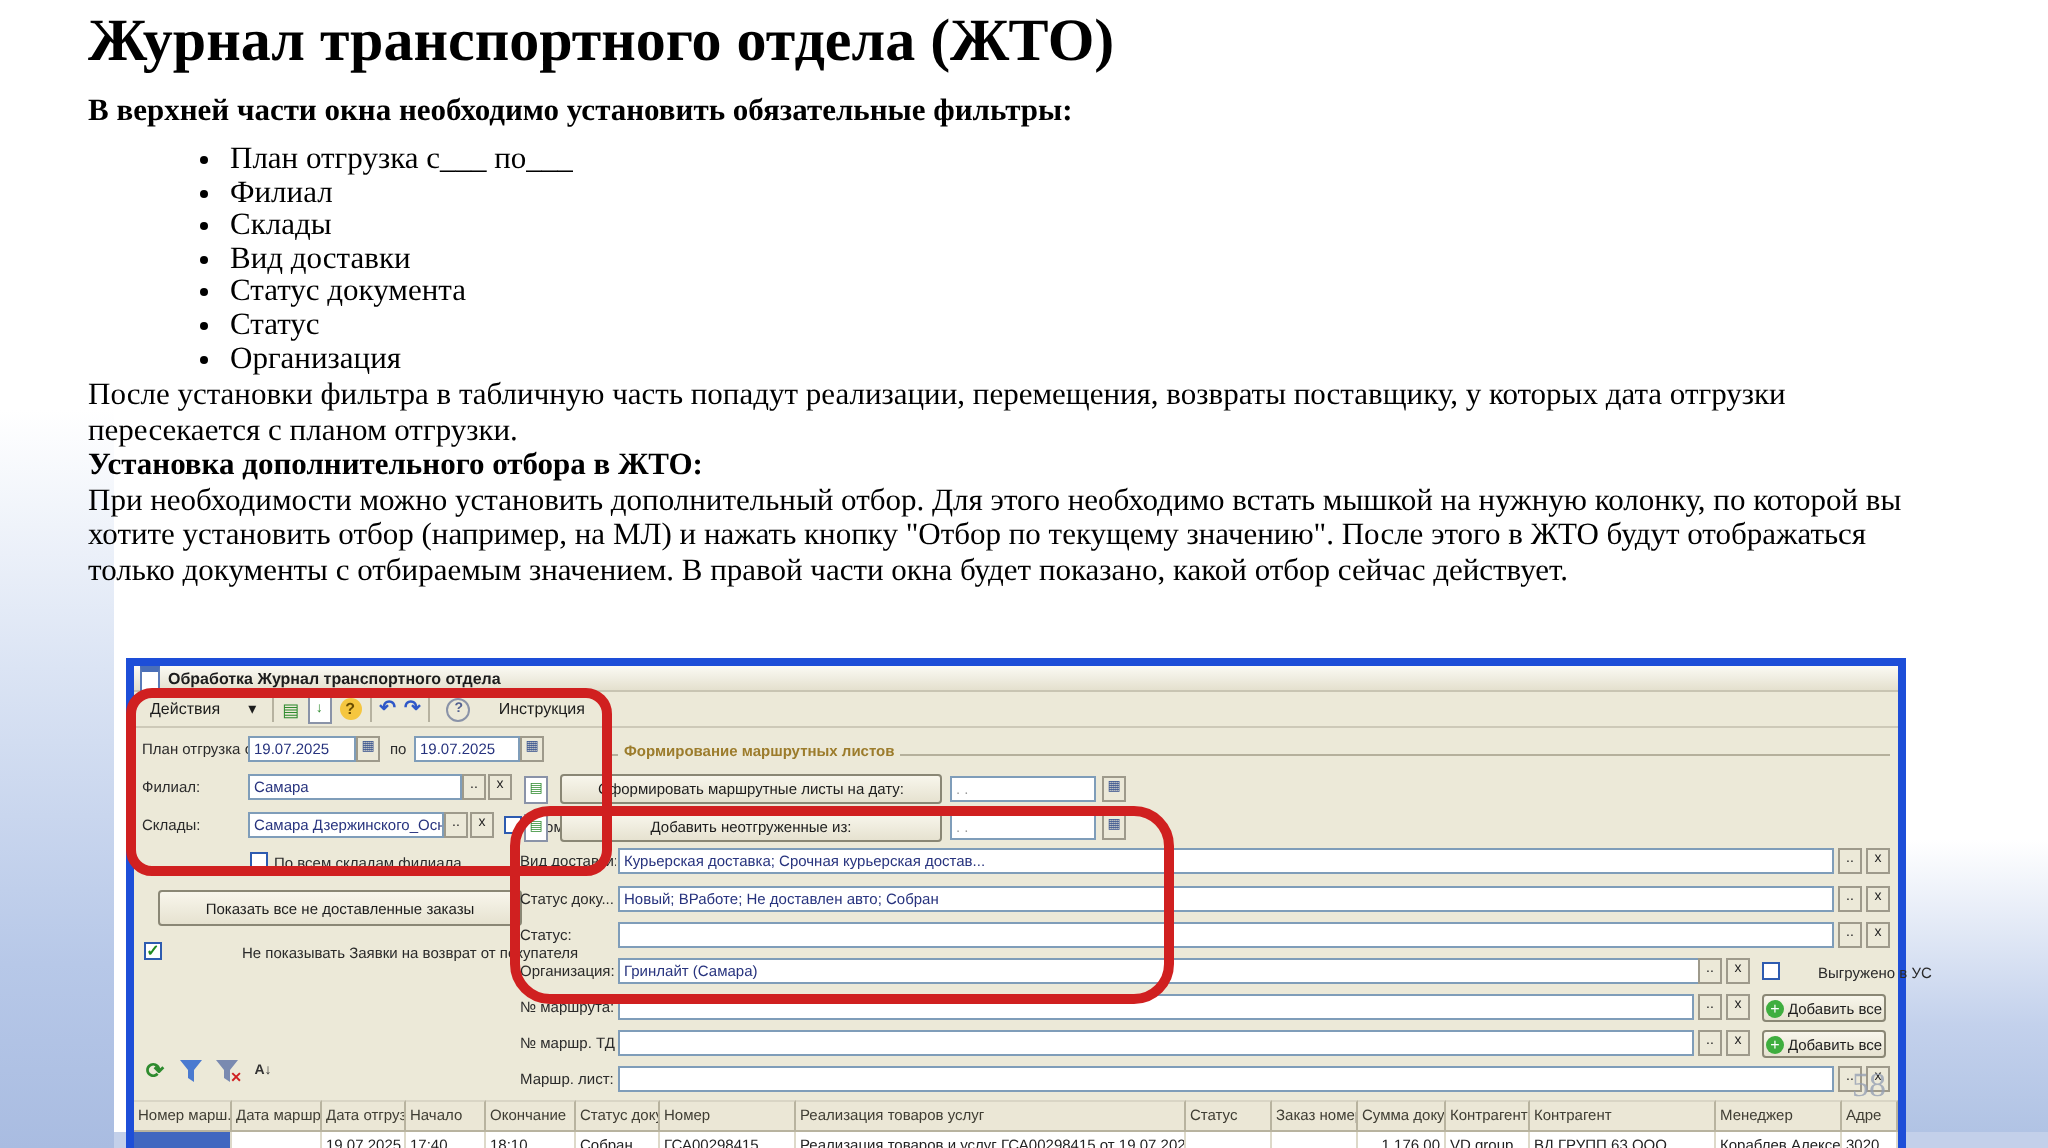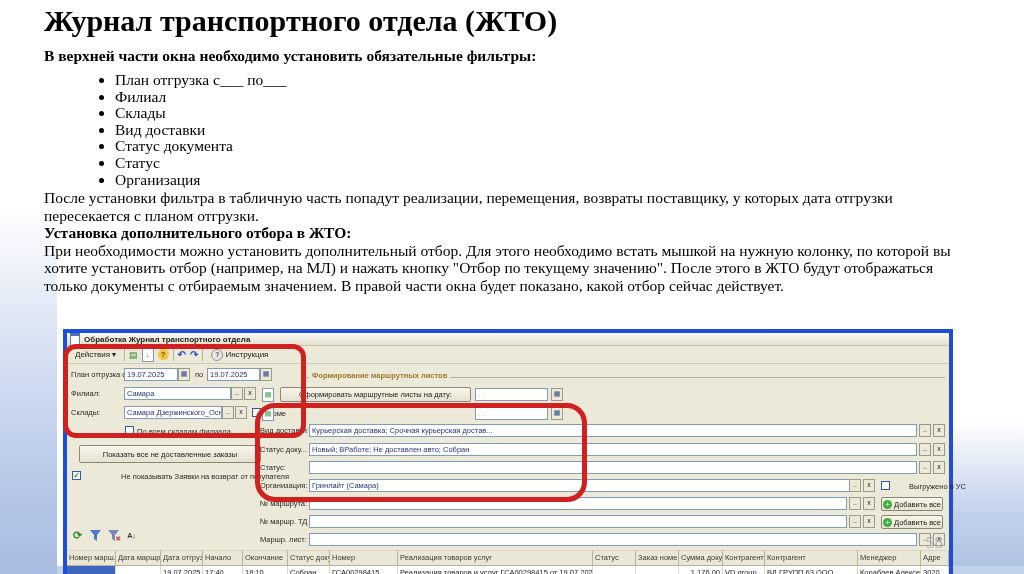--- a/index.html
+++ b/index.html
@@ -23,21 +23,21 @@
   .pagenum{left:926px;top:533px;font-size:17px;color:#97a1b4;opacity:.8;z-index:65;}
   
   .win{left:63px;top:317px;width:882px;height:251px;background:#ece9d8;
        border:4px solid #1d4ed8;font-family:"Liberation Sans",sans-serif;font-size:7.5px;color:#1c1c1c;margin-top:12px;}
   .tbar{left:0;top:0;width:882px;height:13px;background:linear-gradient(#fbfaf4,#e4e0ce);
         border-bottom:1px solid #c8c4b2;display:flex;align-items:center;gap:4px;padding-left:3px;box-sizing:border-box;
         font-weight:bold;font-size:8px;white-space:nowrap;}
   .wicon{width:8px;height:9px;background:#fff;border:1px solid #5a7ab8;border-top:3px solid #4a6fb8;display:inline-block;}
   .tools{left:0;top:13px;width:882px;height:18px;border-bottom:1px solid #cdc9b8;display:flex;align-items:center;gap:4px;
          padding-left:4px;box-sizing:border-box;}
-  .tbtn{display:flex;align-items:center;gap:2px;padding:1px 3px;font-size:8px;border:1px solid transparent;}
+  .tbtn{display:flex;align-items:center;gap:14px;padding:1px 3px;font-size:8px;border:1px solid transparent;}
   .sep{width:1px;height:12px;background:#b6b2a0;}
   .ticon{font-size:10px;line-height:10px;}
   .ic-report{color:#2e8b2e;font-size:9px;}
   .ic-sheet{width:10px;height:12px;background:#fff;border:1px solid #8a93a8;color:#2e8b2e;font-size:7px;line-height:11px;text-align:center;}
   .ic-help{width:11px;height:11px;border-radius:50%;background:#f5c63f;color:#6a4d00;font-weight:bold;font-size:8px;line-height:11px;text-align:center;}
   .ic-undo,.ic-redo{color:#2e57c8;font-weight:bold;}
   .ic-q{width:10px;height:10px;border-radius:50%;border:1px solid #8a93a8;color:#52608f;font-size:7px;line-height:10px;text-align:center;font-weight:bold;}
   .lbl{position:absolute;font-size:7.5px;color:#2a2a2a;white-space:nowrap;overflow:hidden;}
   .fld{position:absolute;height:13px;background:#fff;border:1px solid #7f9db9;box-sizing:border-box;
        font-size:7.5px;line-height:11px;padding:0 2px;color:#27337e;white-space:nowrap;overflow:hidden;}
@@ -171,20 +171,21 @@
 
     <span class="grp-line" style="left:237px;top:44px;width:641px;"></span>
     <span class="grp-title" style="left:242px;top:38px;">Формирование маршрутных листов</span>
 
     <span class="ic-sheet" style="position:absolute;left:195px;top:55px;">▤</span>
     <span class="btn" style="left:213px;top:54px;width:191px;height:15px;">Сформировать маршрутные листы на дату:</span>
     <span class="fld empty" style="left:408px;top:55px;width:73px;">. .</span>
     <span class="mini cal" style="left:484px;top:55px;">▦</span>
 
     <span class="ic-sheet" style="position:absolute;left:195px;top:74px;">▤</span>
+    <span class="btn" style="left:213px;top:73px;width:191px;height:15px;">Добавить неотгруженные из:</span>
     <span class="fld empty" style="left:408px;top:74px;width:73px;">. .</span>
     <span class="mini cal" style="left:484px;top:74px;">▦</span>
 
     <span class="lbl" style="left:193px;top:93px;width:48px;">Вид доставки:</span>
     <span class="fld" style="left:242px;top:91px;width:608px;">Курьерская доставка; Срочная курьерская достав...</span>
     <span class="mini" style="left:852px;top:91px;">..</span>
     <span class="mini" style="left:866px;top:91px;">x</span>
 
     <span class="lbl" style="left:193px;top:112px;width:48px;">Статус доку...</span>
     <span class="fld" style="left:242px;top:110px;width:608px;">Новый; ВРаботе; Не доставлен авто; Собран</span>

